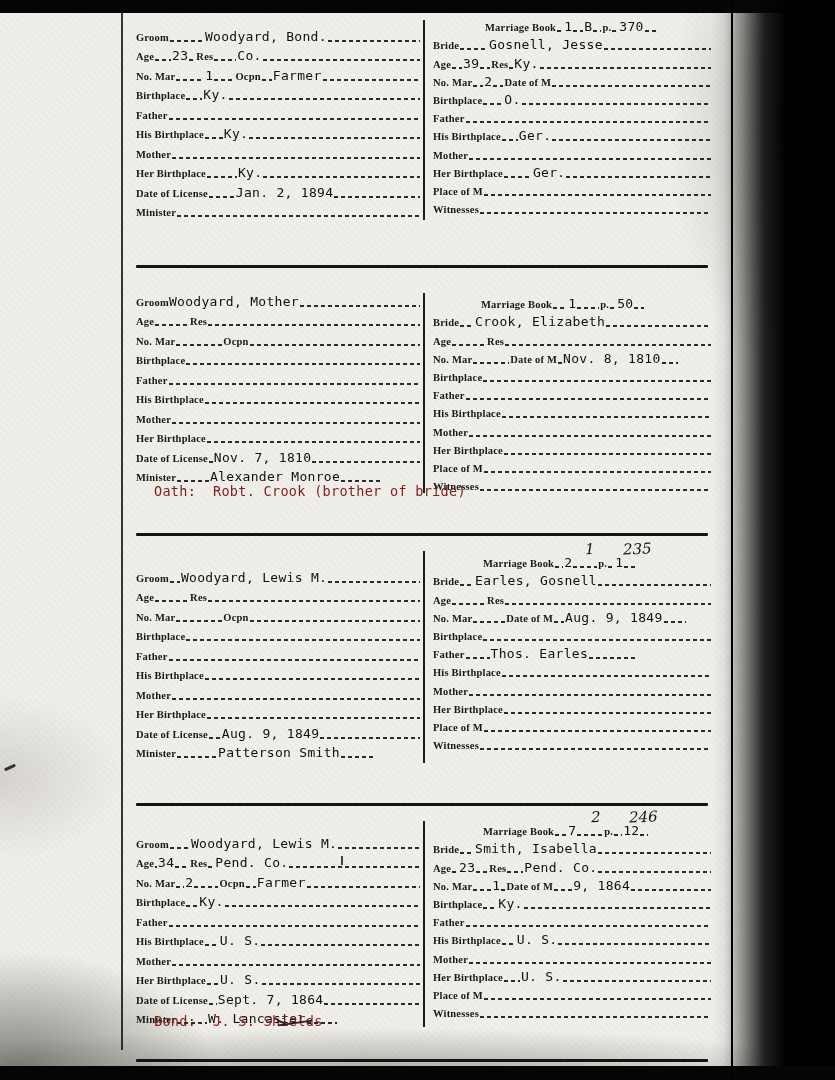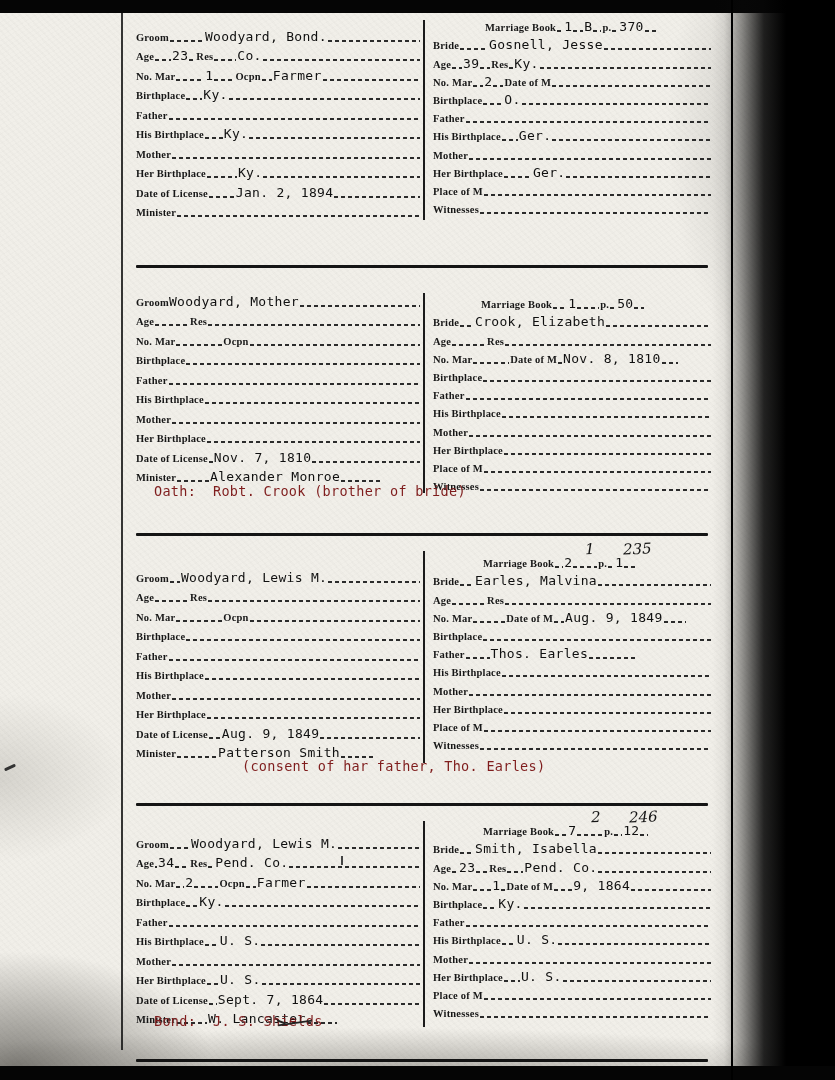--- a/index.html
+++ b/index.html
@@ -412,21 +412,21 @@
             <span class="val">2</span>
             <span class="ld" style="width: 24px;"></span>
             <span class="lbl">p.</span>
             <span class="ld" style="width: 6px;"></span>
             <span class="val">1</span>
             <span class="ld" style="width: 14px;"></span>
           </div>
           <div class="row">
             <span class="lbl">Bride</span>
             <span class="ld" style="width: 14px;"></span>
-            <span class="val">Earles, Malvina</span>
+            <span class="val">Earles, Gosnell</span>
             <span class="ld f"></span>
           </div>
           <div class="row">
             <span class="lbl">Age</span>
             <span class="ld" style="width: 34px;"></span>
             <span class="lbl">Res</span>
             <span class="ld f"></span>
           </div>
           <div class="row">
             <span class="lbl">No. Mar</span>
@@ -461,21 +461,20 @@
           <div class="row">
             <span class="lbl">Place of M</span>
             <span class="ld f"></span>
           </div>
           <div class="row">
             <span class="lbl">Witnesses</span>
             <span class="ld f"></span>
           </div>
         </div>
         <div class="divider"></div>
-        <div class="note">(consent of har father, Tho. Earles)</div>
       </div>
       <div class="record rec4">
         <div class="col left">
           <div class="row">
             <span class="lbl">Groom</span>
             <span class="ld" style="width: 20px;"></span>
             <span class="val">Woodyard, Lewis M.</span>
             <span class="ld f"></span>
           </div>
           <div class="row">

